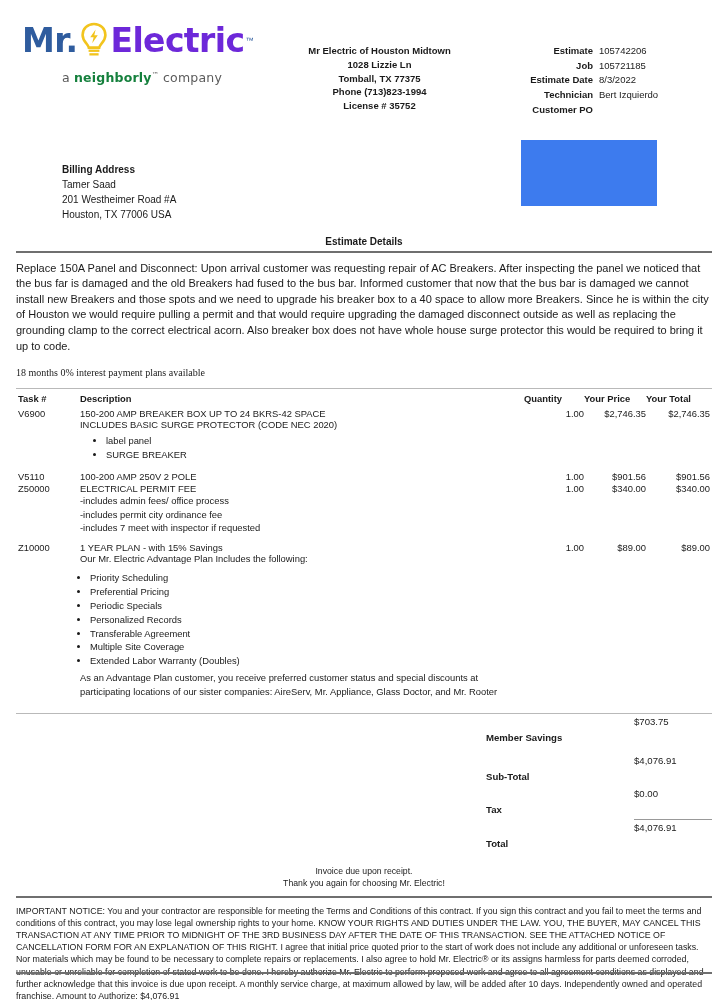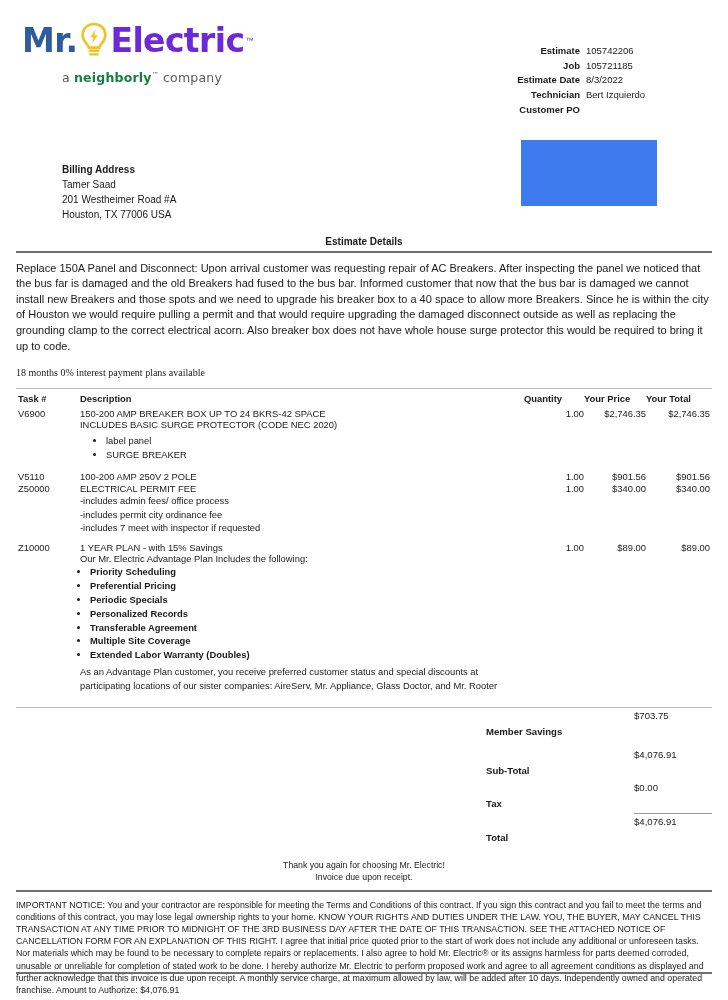--- a/index.html
+++ b/index.html
@@ -80,21 +80,21 @@
   table.items td { vertical-align: top; padding: 0; }
   .c-task  { width: 54px; padding-left: 2px !important; }
   .c-desc  { width: auto; padding-left: 10px !important; }
   .c-qty   { width: 60px; text-align: right; }
   .c-price { width: 62px; text-align: right; }
   .c-total { width: 66px; text-align: right; padding-right: 2px !important; }
   .item-row td { padding-top: 7px !important; }
   .item-row.tight td { padding-top: 1px !important; }
   .sub-line { padding-left: 0; line-height: 1.45; }
   ul.bullets { margin: 4px 0 2px 0; padding-left: 26px; }
-  ul.bullets.tightlist { margin: 1px 0 0 0; padding-left: 10px; font-weight: bold; }
+  ul.bullets.tightlist { margin: 7px 0 0 0; padding-left: 10px; }
   ul.bullets li { line-height: 1.48; }
   .para-block { line-height: 1.45; margin-top: 3px; }
 
   
   .totals-wrap { margin-top: 14px; }
   .totals { width: 226px; margin-left: auto; font-size: 9.6px; }
   .t-row { display: flex; justify-content: space-between; line-height: 1.75; }
   .t-row .t-label { font-weight: bold; margin-top: 16px; }
   .t-row .t-val { width: 78px; text-align: left; }
   .t-gap { height: 7px; }
@@ -126,20 +126,27 @@
           </svg>
         </span>
         <span class="logo-electric">Electric</span>
         <span class="logo-tm">™</span>
       </div>
       <div class="logo-sub">
         <span>a </span><b>neighborly</b><span class="tm2">™</span><span> company</span>
       </div>
     </div>
 
+    <div class="company-block">
+      <div>Mr Electric of Houston Midtown</div>
+      <div>1028 Lizzie Ln</div>
+      <div>Tomball, TX 77375</div>
+      <div>Phone (713)823-1994</div>
+      <div>License # 35752</div>
+    </div>
 
     <div class="meta-block">
       <div class="meta-row">
         <div class="meta-label">Estimate</div>
         <div class="meta-value">105742206</div>
       </div>
       <div class="meta-row">
         <div class="meta-label">Job</div>
         <div class="meta-value">105721185</div>
       </div>
@@ -268,22 +275,22 @@
       </div>
       <div class="t-total-rule"></div>
       <div class="t-row">
         <div class="t-label">Total</div>
         <div class="t-val">$4,076.91</div>
       </div>
     </div>
   </div>
 
   <div class="thankyou">
+    <div>Invoice due upon receipt.</div>
     <div>Thank you again for choosing Mr. Electric!</div>
-    <div>Invoice due upon receipt.</div>
   </div>
 
   <div class="rule-footer"></div>
 
   <div class="legal">IMPORTANT NOTICE: You and your contractor are responsible for meeting the Terms and Conditions of this contract. If you sign this contract and you fail to meet the terms and conditions of this contract, you may lose legal ownership rights to your home. KNOW YOUR RIGHTS AND DUTIES UNDER THE LAW. YOU, THE BUYER, MAY CANCEL THIS TRANSACTION AT ANY TIME PRIOR TO MIDNIGHT OF THE 3RD BUSINESS DAY AFTER THE DATE OF THIS TRANSACTION. SEE THE ATTACHED NOTICE OF CANCELLATION FORM FOR AN EXPLANATION OF THIS RIGHT. I agree that initial price quoted prior to the start of work does not include any additional or unforeseen tasks. Nor materials which may be found to be necessary to complete repairs or replacements. I also agree to hold Mr. Electric® or its assigns harmless for parts deemed corroded, unusable or unreliable for completion of stated work to be done. I hereby authorize Mr. Electric to perform proposed work and agree to all agreement conditions as displayed and further acknowledge that this invoice is due upon receipt. A monthly service charge, at maximum allowed by law, will be added after 10 days. Independently owned and operated franchise. Amount to Authorize: $4,076.91</div>
 
   <div class="bottom-rule"></div>
 </div>
 
 </body></html>

